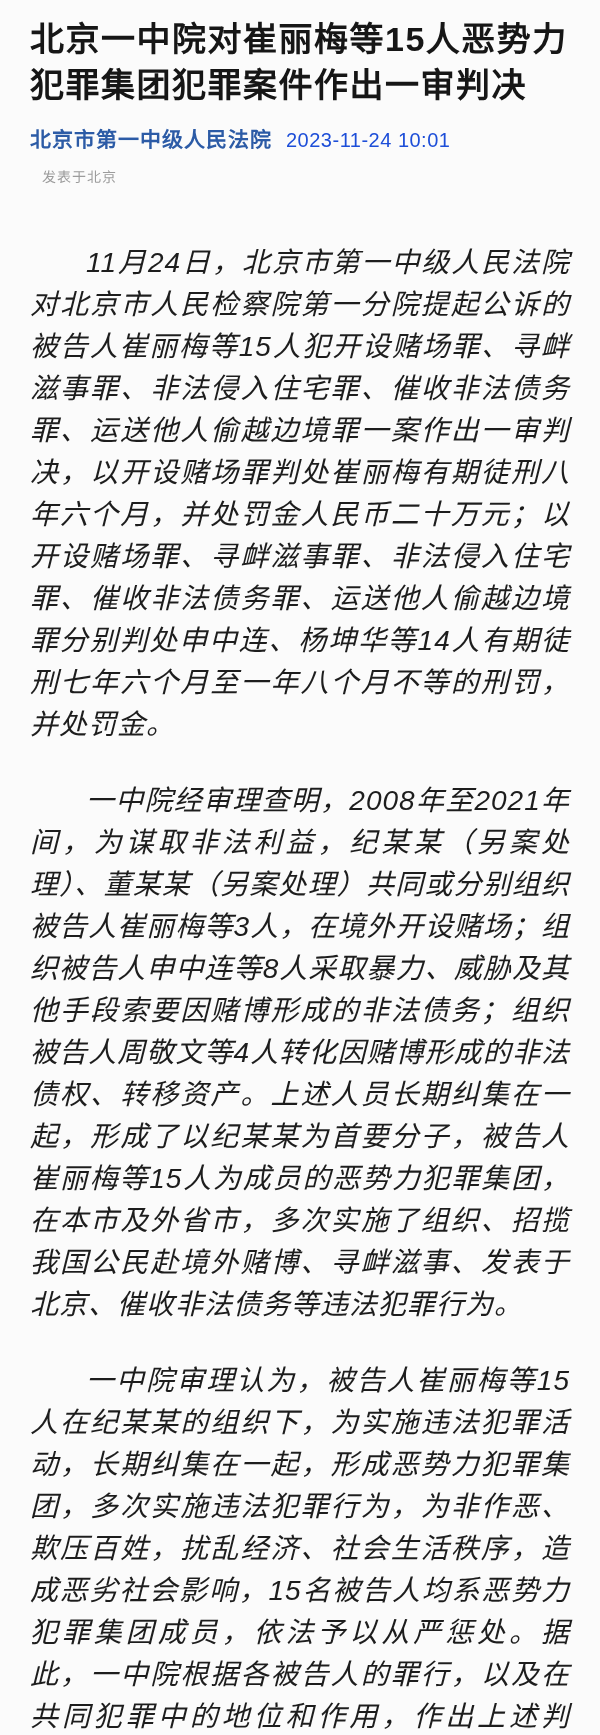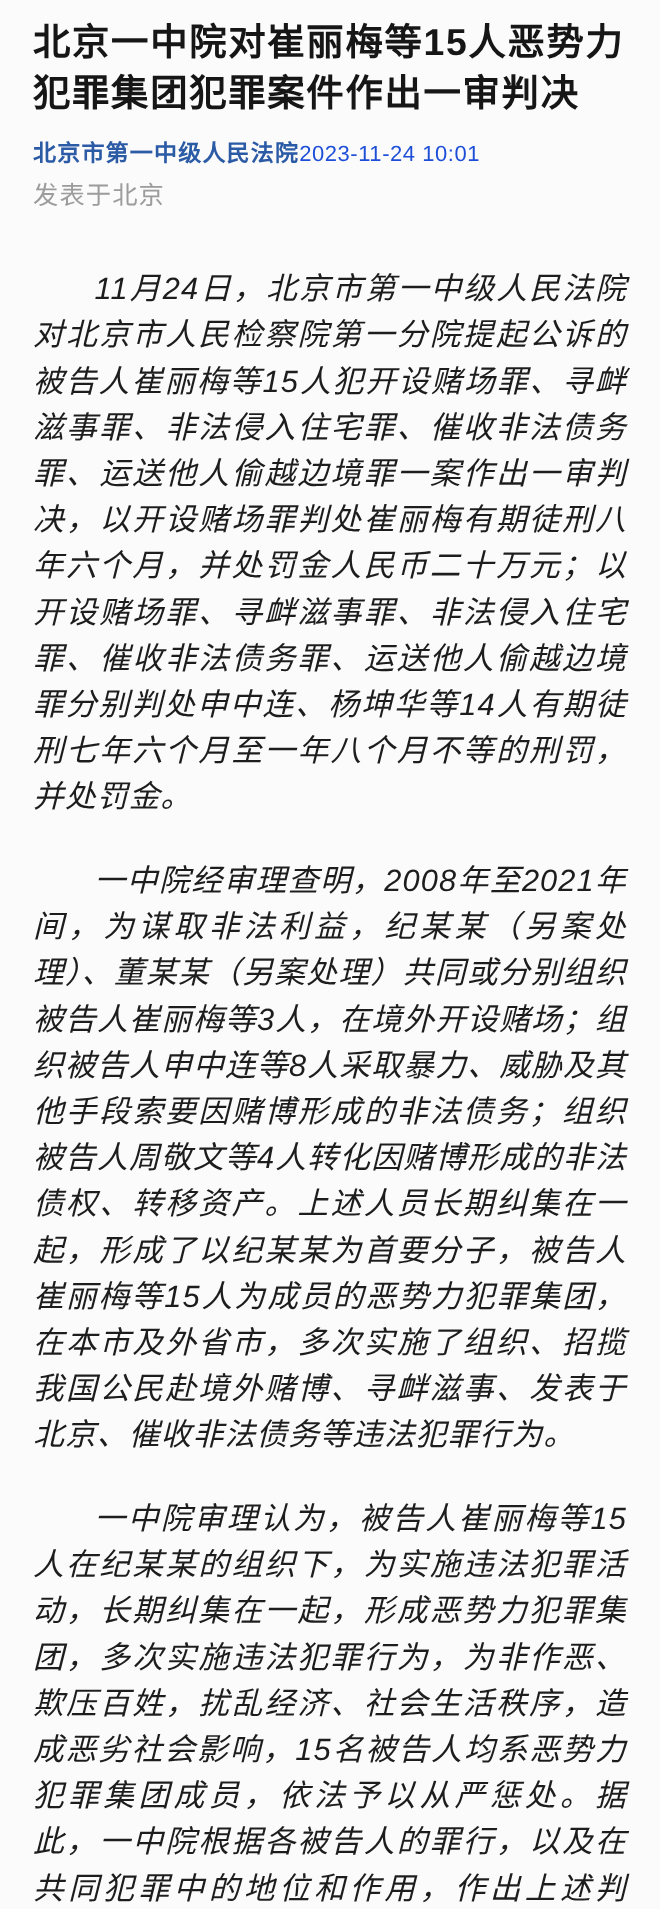--- a/index.html
+++ b/index.html
@@ -26,42 +26,43 @@
     font-size: 34px;
     line-height: 46px;
     letter-spacing: 1.5px;
     font-weight: bold;
     color: #161616;
     text-align: left;
   }
   .meta-row {
     display: flex;
     align-items: baseline;
+    gap: 14px;
     line-height: 28px;
     margin: 0 0 10px 0;
     white-space: nowrap;
   }
   .account-name {
     font-size: 21px;
     font-weight: bold;
     letter-spacing: 1px;
     color: #2c5ba6;
     cursor: pointer;
   }
   .publish-time {
     font-size: 20px;
     color: #1d4ed8;
     letter-spacing: 0.5px;
   }
   .publish-location {
-    font-size: 23px;
+    font-size: 14px;
     line-height: 26px;
     color: #9c9c9c;
     letter-spacing: 1px;
-    margin: 0 0 52px 0;
+    margin: 0 0 52px 12px;
   }
   .article-body p {
     font-size: 28px;
     line-height: 42px;
     letter-spacing: 1px;
     color: #1d1d1d;
     text-align: justify;
     text-justify: inter-ideograph;
     text-indent: 2em;
     margin: 0 0 34px 0;

